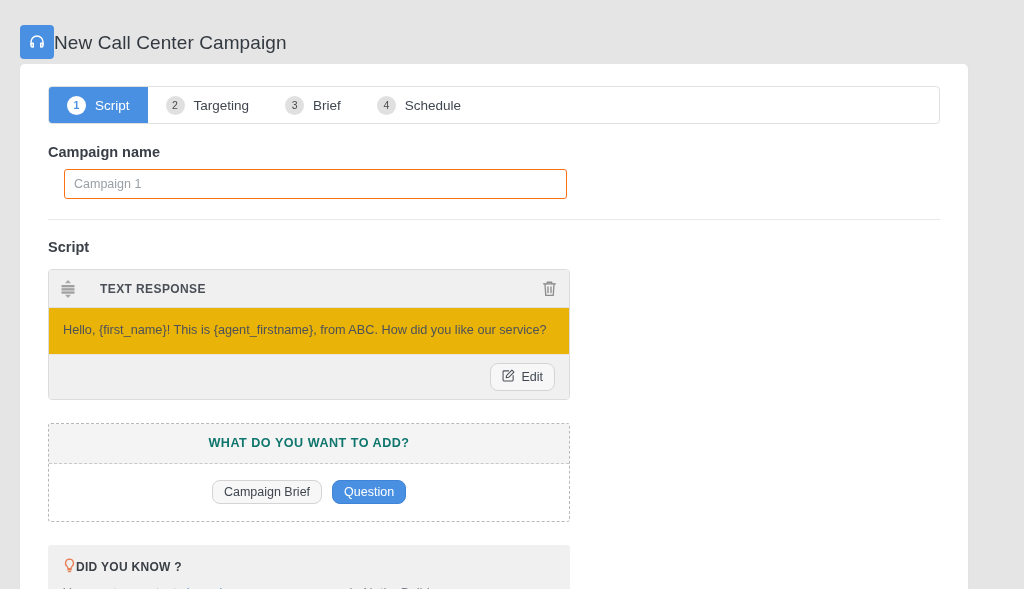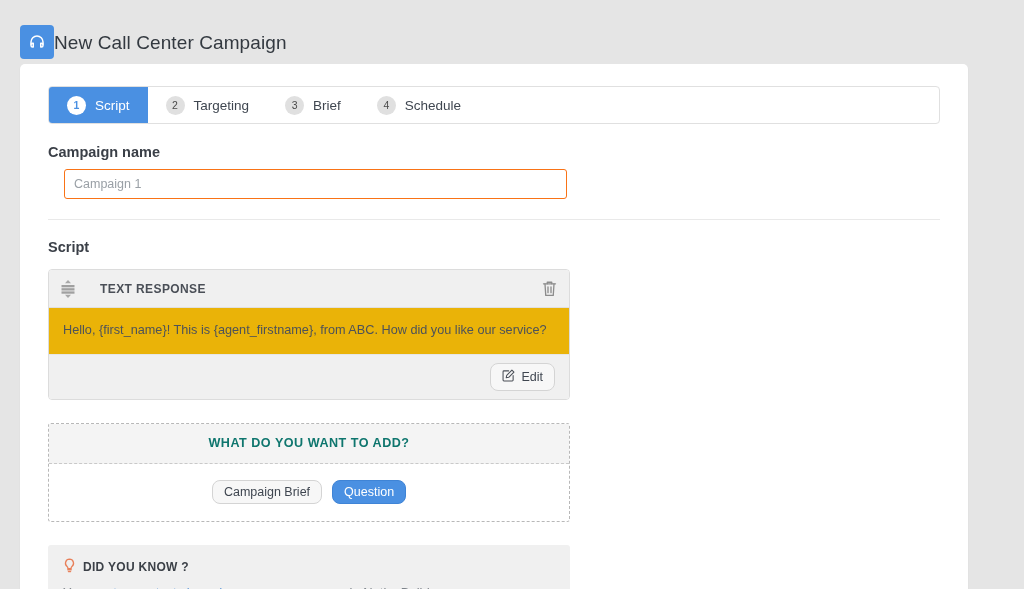--- a/index.html
+++ b/index.html
@@ -231,21 +231,21 @@
   .dyk {
     width: 522px;
     margin-top: 23px;
     background: #f0f0f0;
     border-radius: 3px;
     padding: 13px 15px 15px 15px;
   }
   .dyk-head {
     display: flex;
     align-items: center;
-    gap: 7px;
+    gap: 0;
     font-size: 12px;
     font-weight: bold;
     letter-spacing: 0.3px;
     color: #3b4047;
     margin-bottom: 9px;
   }
   .dyk-body {
     font-size: 13px;
     color: #7d838a;
   }

